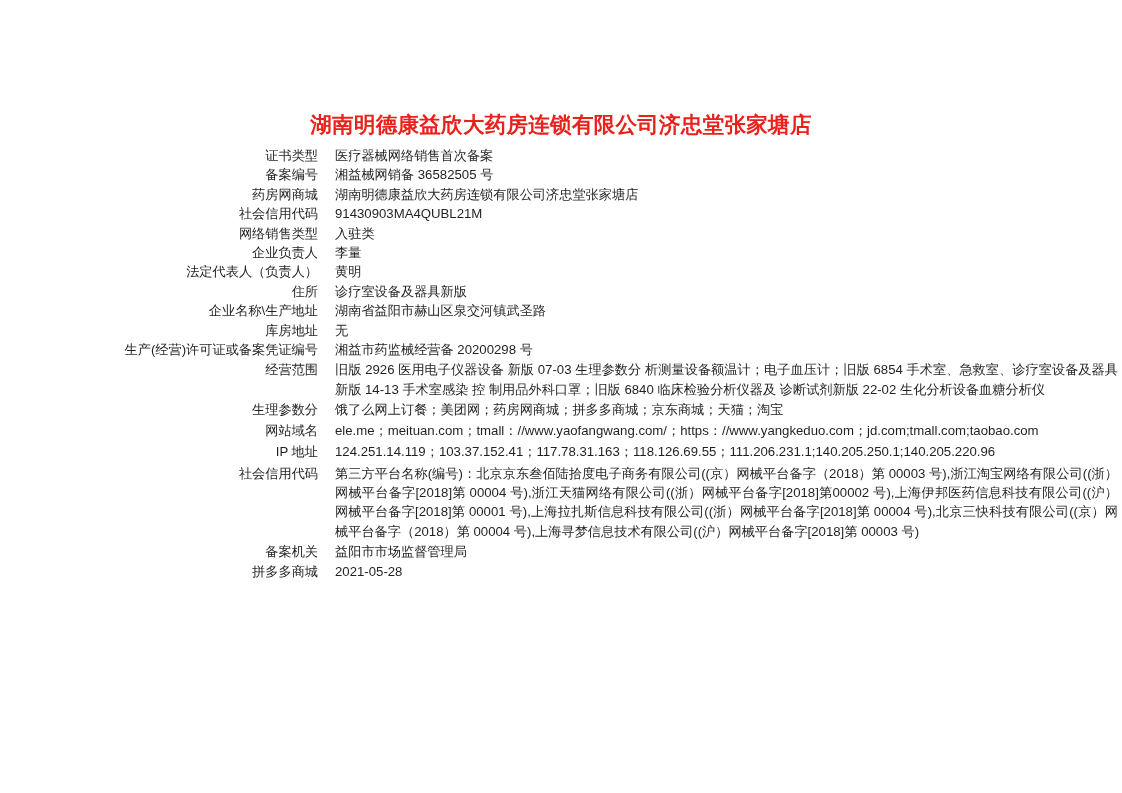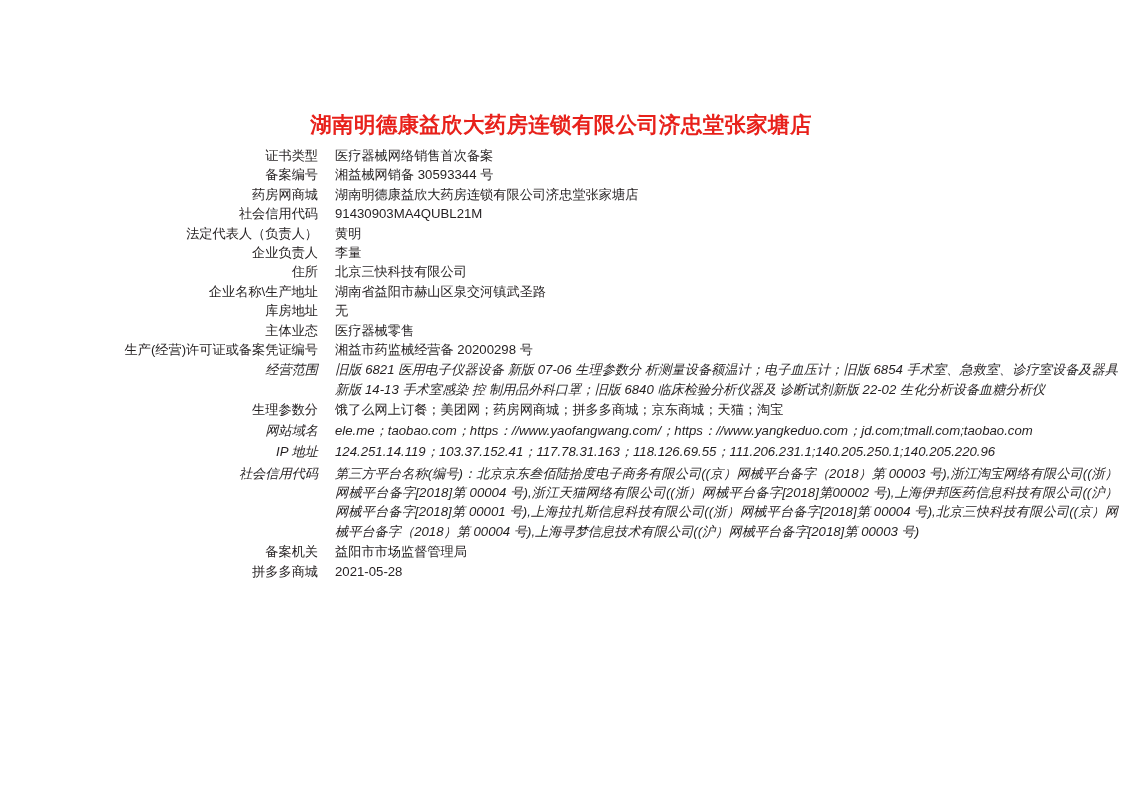--- a/index.html
+++ b/index.html
@@ -55,21 +55,21 @@
     padding-right: 0;
     white-space: nowrap;
     color: #231f20;
   }
   td.value {
     text-align: left;
     padding-left: 17px;
     padding-right: 4px;
     color: #231f20;
   }
-  tr.tall td { padding-top: 1px; padding-bottom: 1px; font-style: italic; }
+  tr.tall td { padding-top: 1px; padding-bottom: 1px; }
   .value.justified {
     text-align: justify;
     text-justify: inter-ideograph;
   }
 </style>
 </head>
 <body>
 
 <div class="page">
 
@@ -81,69 +81,69 @@
         <col class="c-label">
         <col class="c-value">
       </colgroup>
       <tbody>
         <tr>
           <td class="label">证书类型</td>
           <td class="value">医疗器械网络销售首次备案</td>
         </tr>
         <tr>
           <td class="label">备案编号</td>
-          <td class="value">湘益械网销备 30593344 号</td>
+          <td class="value">湘益械网销备 36582505 号</td>
         </tr>
         <tr>
           <td class="label">药房网商城</td>
           <td class="value">湖南明德康益欣大药房连锁有限公司济忠堂张家塘店</td>
         </tr>
         <tr>
           <td class="label">社会信用代码</td>
           <td class="value">91430903MA4QUBL21M</td>
         </tr>
         <tr>
-          <td class="label">法定代表人（负责人）</td>
-          <td class="value">黄明</td>
+          <td class="label">网络销售类型</td>
+          <td class="value">入驻类</td>
         </tr>
         <tr>
           <td class="label">企业负责人</td>
           <td class="value">李量</td>
         </tr>
         <tr>
+          <td class="label">法定代表人（负责人）</td>
+          <td class="value">黄明</td>
+        </tr>
+        <tr>
           <td class="label">住所</td>
-          <td class="value">北京三快科技有限公司</td>
+          <td class="value">诊疗室设备及器具新版</td>
         </tr>
         <tr>
           <td class="label">企业名称\生产地址</td>
           <td class="value">湖南省益阳市赫山区泉交河镇武圣路</td>
         </tr>
         <tr>
           <td class="label">库房地址</td>
           <td class="value">无</td>
         </tr>
         <tr>
-          <td class="label">主体业态</td>
-          <td class="value">医疗器械零售</td>
-        </tr>
-        <tr>
           <td class="label">生产(经营)许可证或备案凭证编号</td>
           <td class="value">湘益市药监械经营备 20200298 号</td>
         </tr>
         <tr class="tall">
           <td class="label">经营范围</td>
-          <td class="value justified">旧版 6821 医用电子仪器设备 新版 07-06 生理参数分 析测量设备额温计；电子血压计；旧版 6854 手术室、急救室、诊疗室设备及器具新版 14-13 手术室感染 控 制用品外科口罩；旧版 6840 临床检验分析仪器及 诊断试剂新版 22-02 生化分析设备血糖分析仪</td>
+          <td class="value justified">旧版 2926 医用电子仪器设备 新版 07-03 生理参数分 析测量设备额温计；电子血压计；旧版 6854 手术室、急救室、诊疗室设备及器具新版 14-13 手术室感染 控 制用品外科口罩；旧版 6840 临床检验分析仪器及 诊断试剂新版 22-02 生化分析设备血糖分析仪</td>
         </tr>
         <tr>
           <td class="label">生理参数分</td>
           <td class="value">饿了么网上订餐；美团网；药房网商城；拼多多商城；京东商城；天猫；淘宝</td>
         </tr>
         <tr class="tall">
           <td class="label">网站域名</td>
-          <td class="value justified">ele.me；taobao.com；https：//www.yaofangwang.com/；https：//www.yangkeduo.com；jd.com;tmall.com;taobao.com</td>
+          <td class="value justified">ele.me；meituan.com；tmall：//www.yaofangwang.com/；https：//www.yangkeduo.com；jd.com;tmall.com;taobao.com</td>
         </tr>
         <tr class="tall">
           <td class="label">IP 地址</td>
           <td class="value justified">124.251.14.119；103.37.152.41；117.78.31.163；118.126.69.55；111.206.231.1;140.205.250.1;140.205.220.96</td>
         </tr>
         <tr class="tall">
           <td class="label">社会信用代码</td>
           <td class="value justified">第三方平台名称(编号)：北京京东叁佰陆拾度电子商务有限公司((京）网械平台备字（2018）第 00003 号),浙江淘宝网络有限公司((浙）网械平台备字[2018]第 00004 号),浙江天猫网络有限公司((浙）网械平台备字[2018]第00002 号),上海伊邦医药信息科技有限公司((沪）网械平台备字[2018]第 00001 号),上海拉扎斯信息科技有限公司((浙）网械平台备字[2018]第 00004 号),北京三快科技有限公司((京）网械平台备字（2018）第 00004 号),上海寻梦信息技术有限公司((沪）网械平台备字[2018]第 00003 号)</td>
         </tr>
         <tr>

